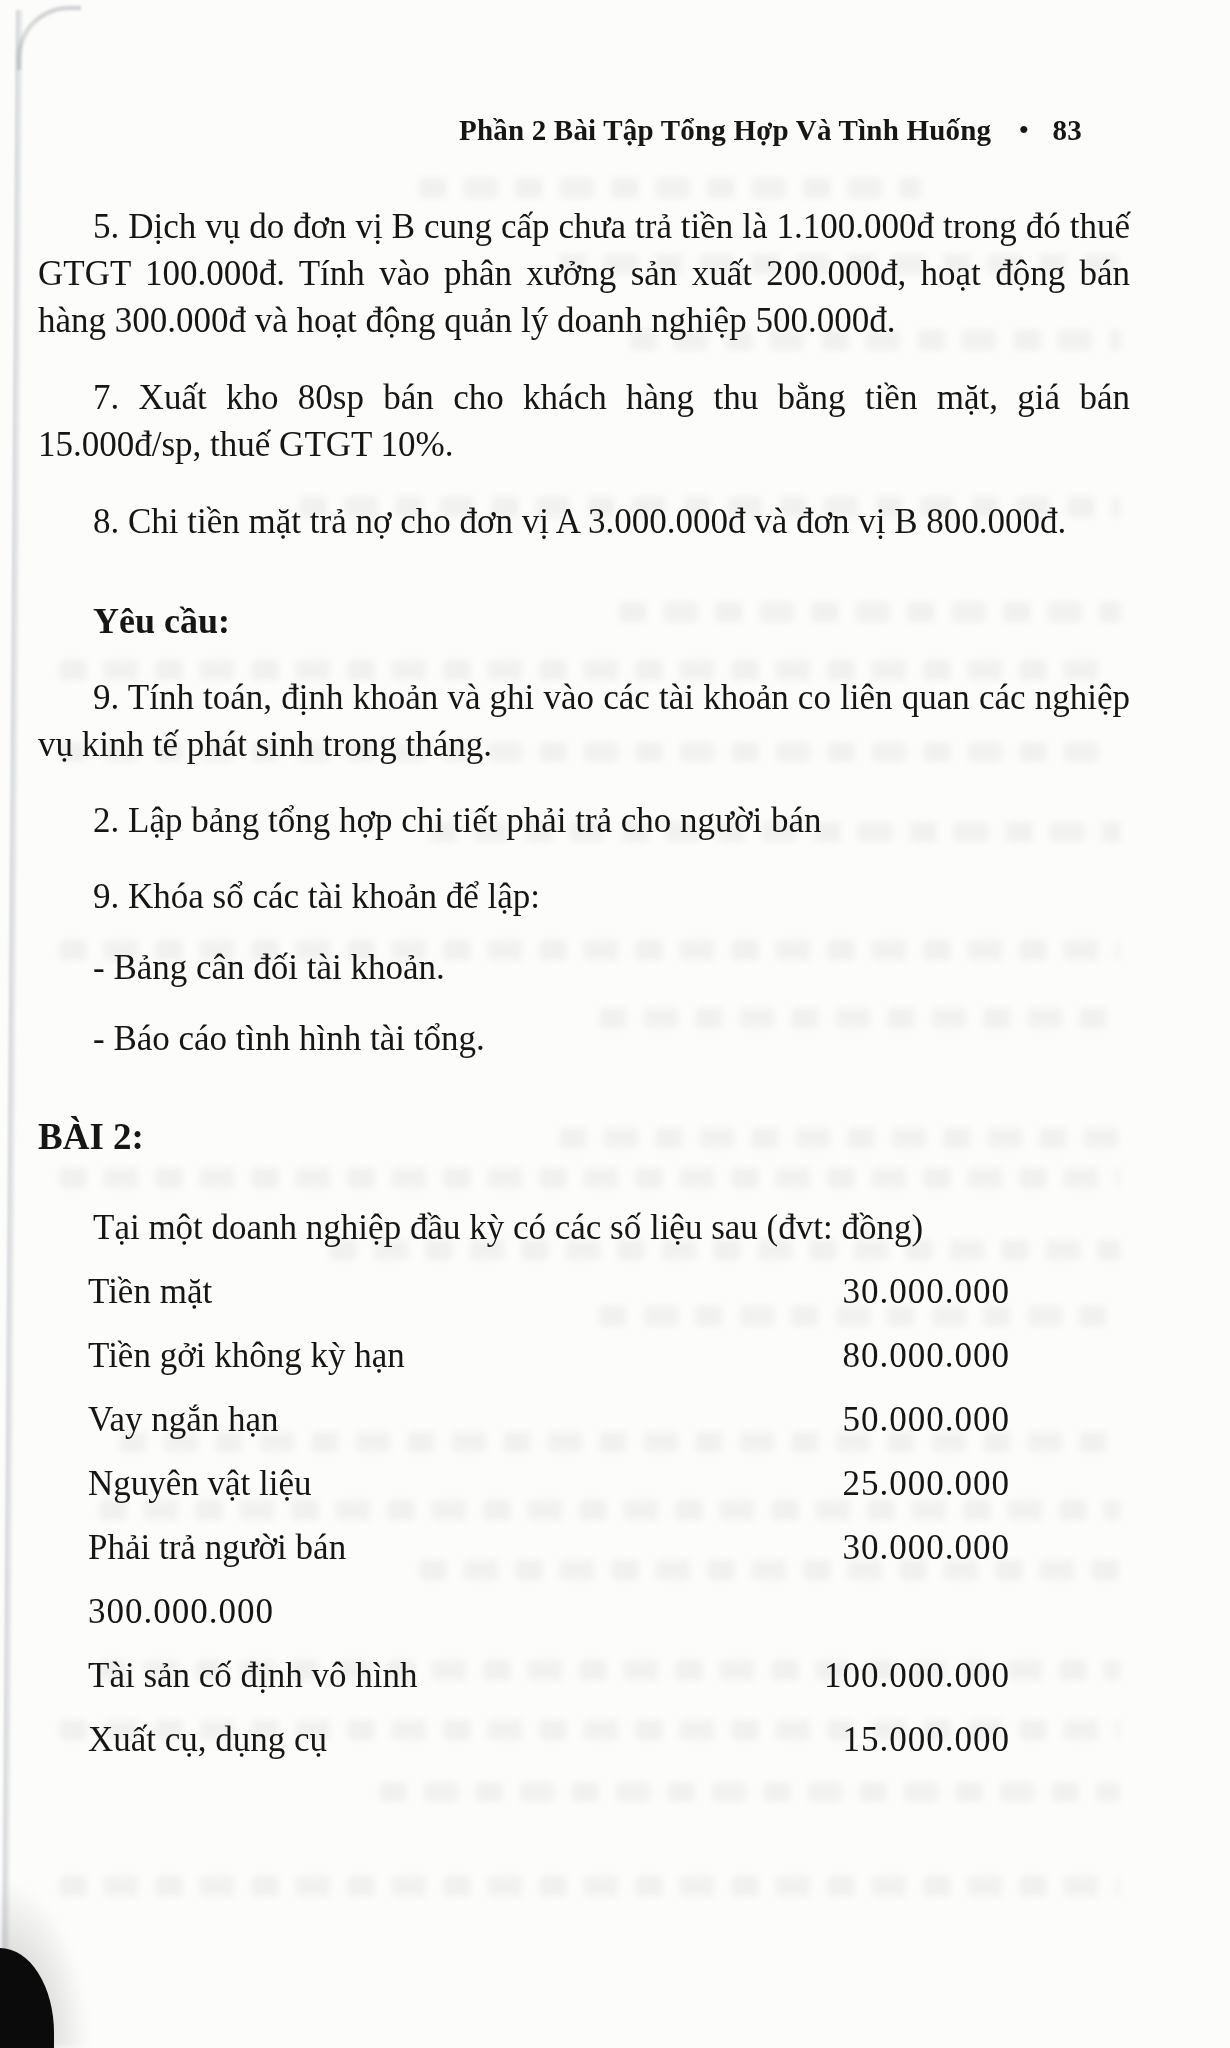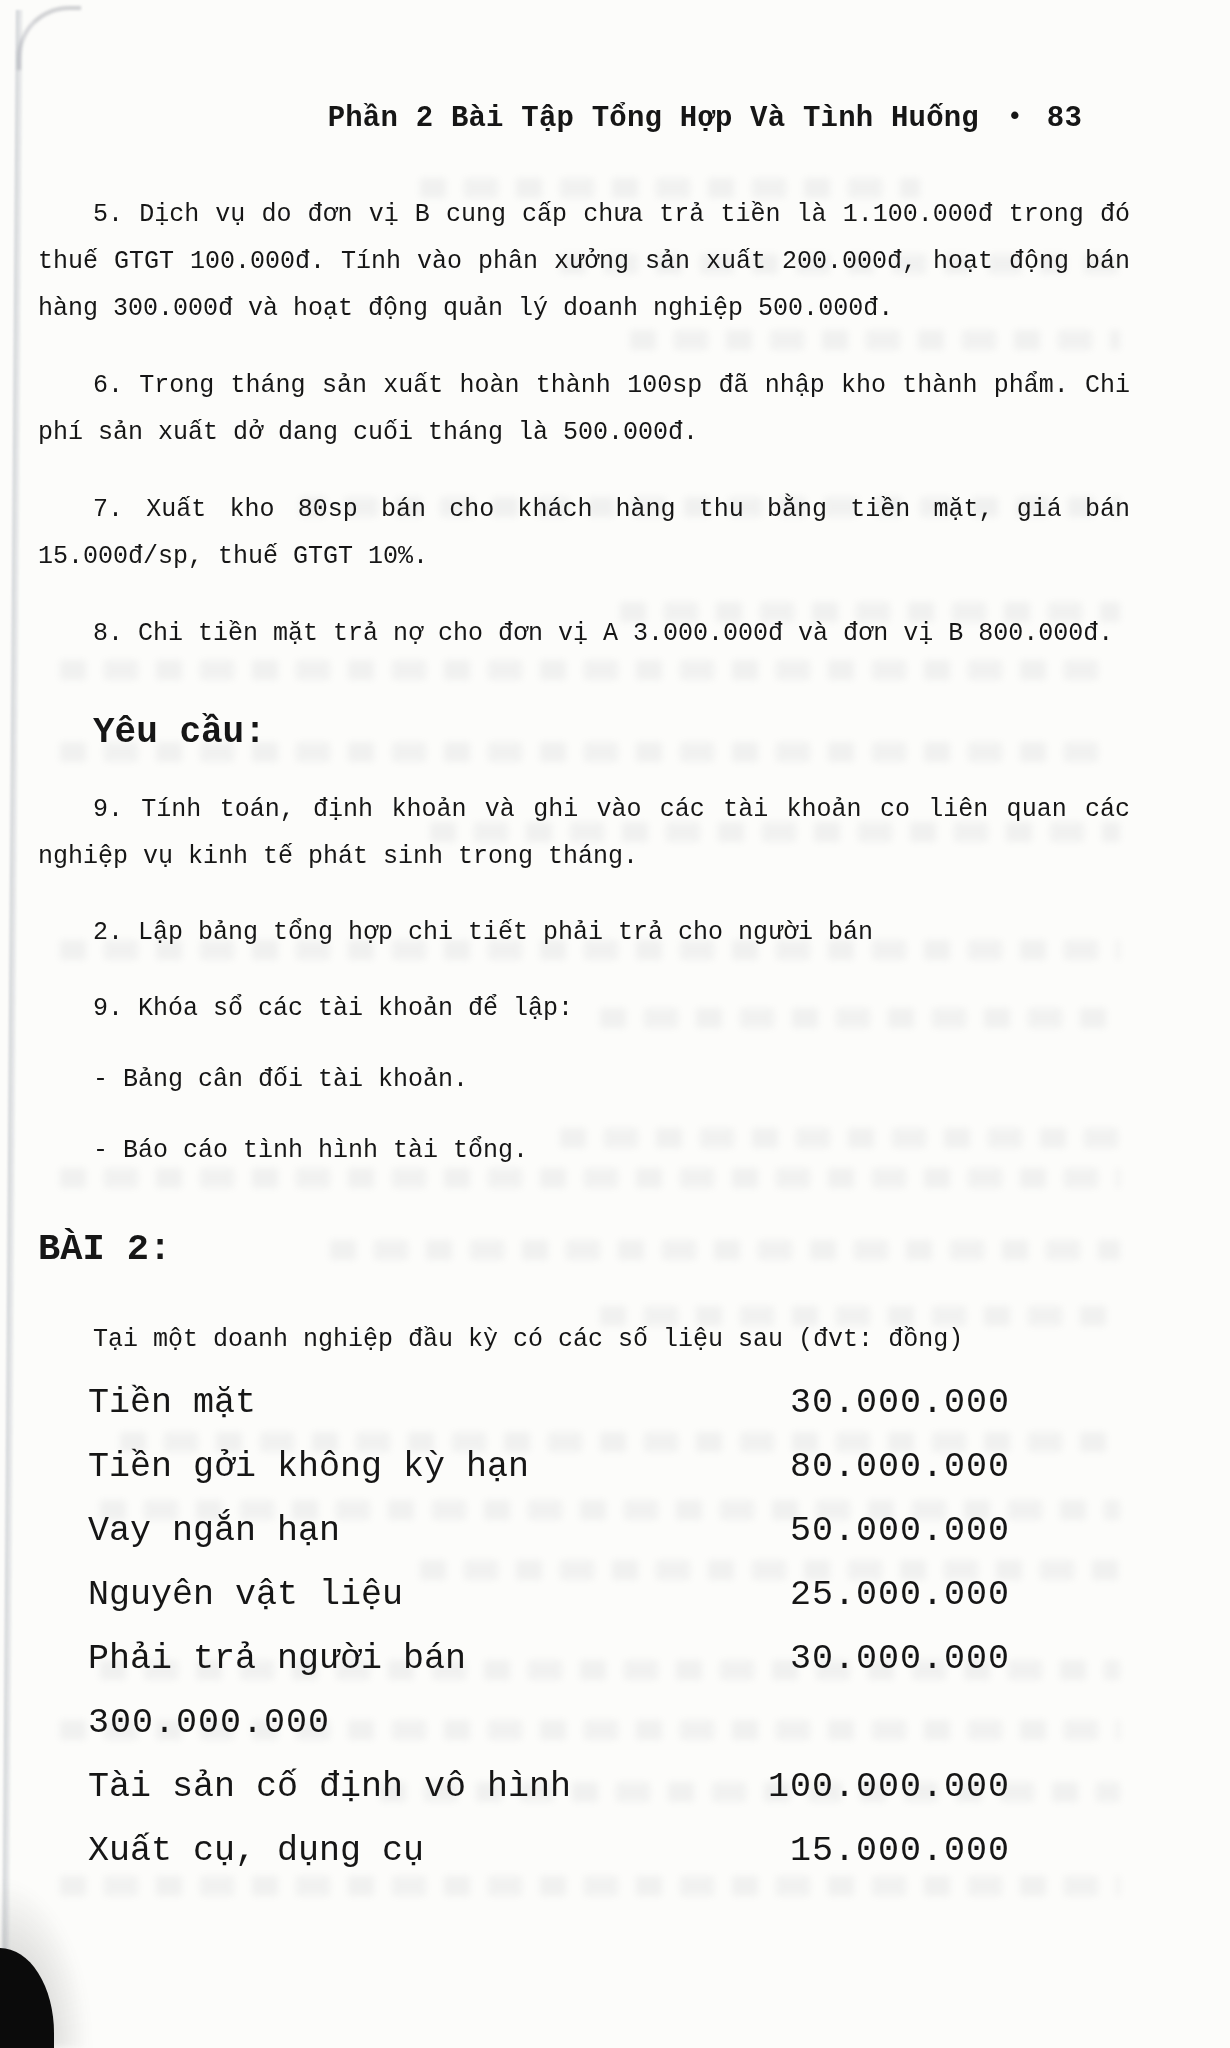--- a/index.html
+++ b/index.html
@@ -43,36 +43,35 @@
   .smudge {
     position:absolute; height:20px;
     background:repeating-linear-gradient(90deg,
       rgba(125,130,140,0.55) 0 26px, rgba(125,130,140,0) 26px 44px,
       rgba(125,130,140,0.5) 44px 78px, rgba(125,130,140,0) 78px 96px);
     filter:blur(3.5px);
     opacity:0.16;
     pointer-events:none;
   }
   .content {
-    position:absolute; left:38px; top:0;
+    position:absolute; left:38px; top:12px;
     width:1092px;
-    font-family:Liberation Mono, monospace;
   }
   .header-row {
     margin-top:102px;
     text-align:right;
     padding-right:48px;
     font-weight:bold;
     font-size:29px;
     letter-spacing:0.2px;
     white-space:nowrap;
   }
   .header-bullet { display:inline-block; margin:0 24px 0 28px; font-size:26px; vertical-align:2px; }
   .para {
-    font-size:25px;
+    font-size:35px;
     line-height:47px;
     text-align:justify;
     text-indent:55px;
     margin:30px 0 0 0;
   }
   .para.first { margin-top:56px; }
   .req-heading {
     margin:52px 0 0 0;
     padding-left:55px;
     font-weight:bold;
@@ -129,21 +128,20 @@
   <div class="smudge" style="left:380px;top:1782px;width:740px;"></div>
   <div class="smudge" style="left:60px;top:1876px;width:1060px;"></div>
 
   <div class="content">
 
     <div class="header-row">
       <span>Phần 2 Bài Tập Tổng Hợp Và Tình Huống</span><span class="header-bullet">•</span><span>83</span>
     </div>
 
     <p class="para first">5. Dịch vụ do đơn vị B cung cấp chưa trả tiền là 1.100.000đ trong đó thuế GTGT 100.000đ. Tính vào phân xưởng sản xuất 200.000đ, hoạt động bán hàng 300.000đ và hoạt động quản lý doanh nghiệp 500.000đ.</p>
-    <p class="para">6. Trong tháng sản xuất hoàn thành 100sp đã nhập kho thành phẩm. Chi phí sản xuất dở dang cuối tháng là 500.000đ.</p>
     <p class="para">7. Xuất kho 80sp bán cho khách hàng thu bằng tiền mặt, giá bán 15.000đ/sp, thuế GTGT 10%.</p>
     <p class="para">8. Chi tiền mặt trả nợ cho đơn vị A 3.000.000đ và đơn vị B 800.000đ.</p>
 
     <div class="req-heading">Yêu cầu:</div>
 
     <p class="para req-item">9. Tính toán, định khoản và ghi vào các tài khoản co liên quan các nghiệp vụ kinh tế phát sinh trong tháng.</p>
     <p class="para req-item">2. Lập bảng tổng hợp chi tiết phải trả cho người bán</p>
     <p class="para req-item">9. Khóa sổ các tài khoản để lập:</p>
 
     <p class="para req-bullet">- Bảng cân đối tài khoản.</p>

